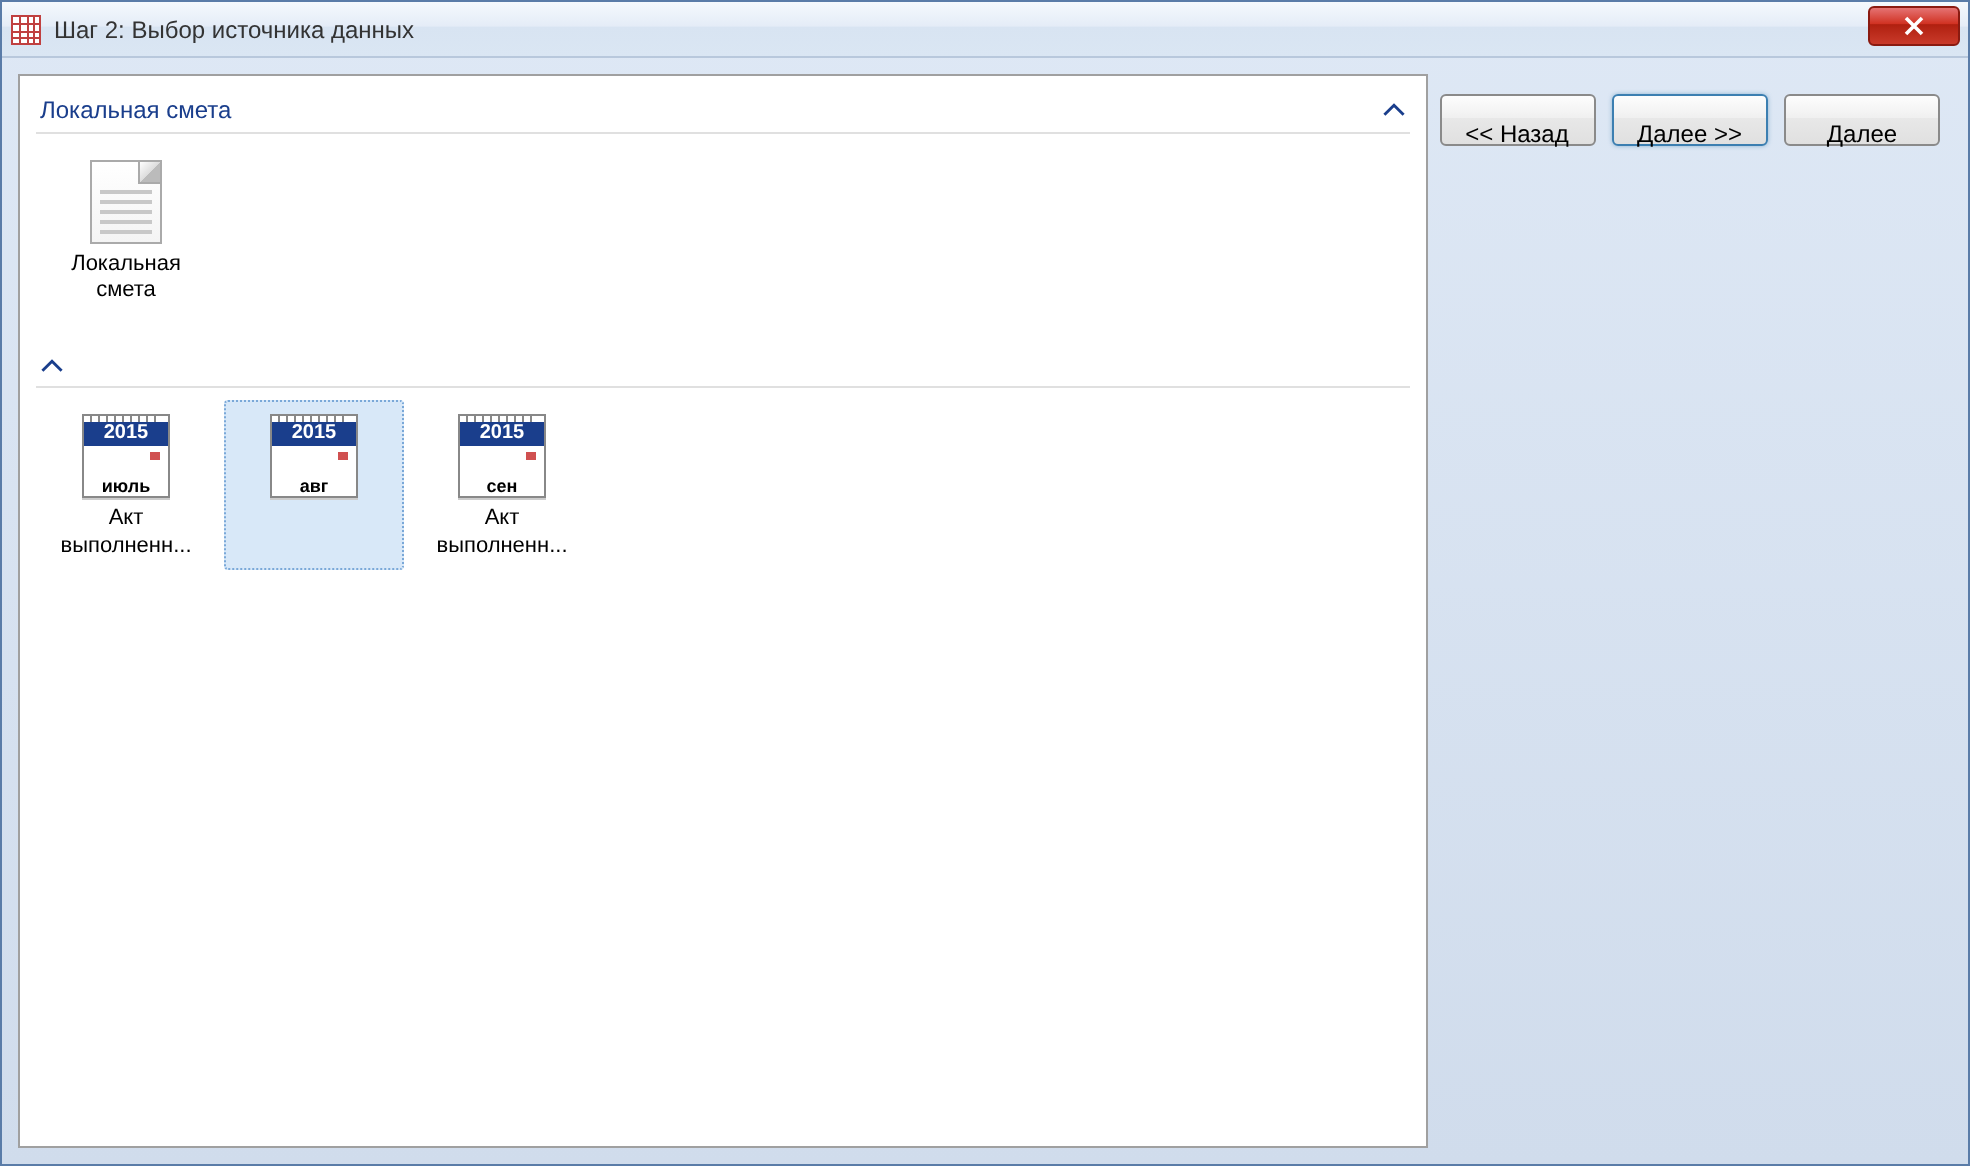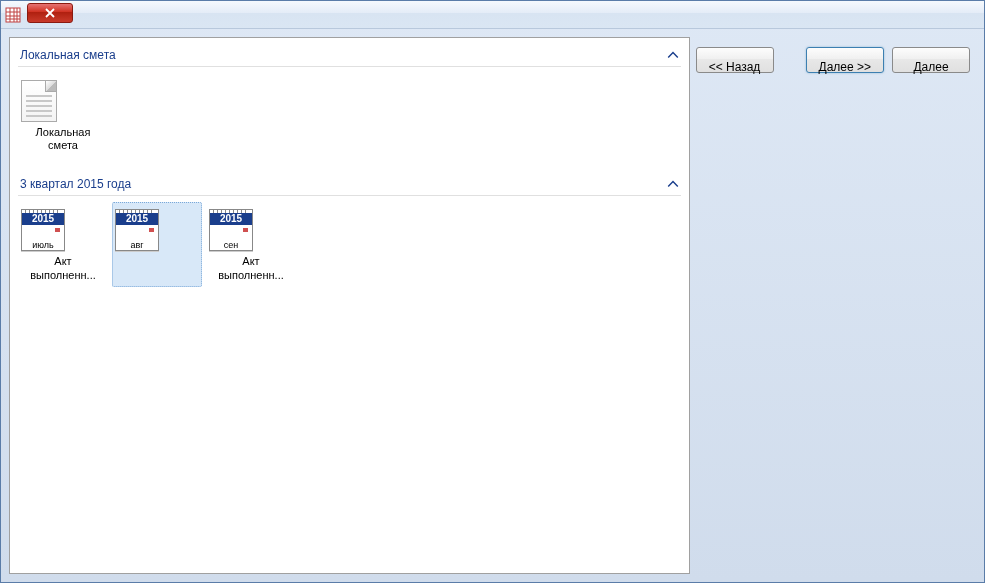--- a/index.html
+++ b/index.html
@@ -94,21 +94,21 @@
   color: #000;
   line-height: 1.2;
 }
 .file-item.selected {
   background: #d8e8f8;
   border: 1px dotted #7aa8d8;
 }
 .file-item .icon-wrap {
   display: flex;
   align-items: center;
-  justify-content: flex-start;
+  justify-content: center;
   height: 46px;
   margin-bottom: 2px;
 }
 .doc-icon {
   width: 36px; height: 42px;
   border: 1px solid #aaa;
   background: linear-gradient(to bottom, #fff, #f4f4f4);
   position: relative;
 }
 .doc-icon::before {
@@ -157,21 +157,21 @@
 }
 .cal-icon .grid::after {
   content: "";
   position: absolute;
   width: 5px; height: 4px;
   background: #d05050;
   right: 4px; top: 3px;
 }
 .cal-icon .month {
   font-size: 9px;
-  font-weight: normal;
+  font-weight: bold;
   text-align: center;
   line-height: 10px;
   height: 10px;
   margin-top: 15px;
 }
 .file-label {
   font-size: 11px;
   word-wrap: break-word;
 }
 .button-bar {
@@ -188,40 +188,40 @@
   font-family: inherit;
   background: linear-gradient(to bottom, #fdfdfd 0%, #f0f0f0 45%, #e8e8e8 46%, #e0e0e0 100%);
   border: 1px solid #8a8a8a;
   border-radius: 3px;
   cursor: pointer;
   color: #000;
 }
 .btn.default {
   border: 1px solid #3c7fb1;
   box-shadow: 0 0 2px rgba(60,127,177,0.5);
-  margin-left: 24px;
 }
 </style>
 </head>
 <body>
 
 <div class="window">
 
   <div class="titlebar">
     <span class="titlebar-icon">
       <svg viewBox="0 0 16 16">
         <rect x="1" y="1" width="14" height="14" fill="#fff" stroke="#c04040"></rect>
         <line x1="1" y1="5" x2="15" y2="5" stroke="#c04040"></line>
         <line x1="1" y1="9" x2="15" y2="9" stroke="#c04040"></line>
         <line x1="1" y1="12" x2="15" y2="12" stroke="#c04040"></line>
         <line x1="5" y1="1" x2="5" y2="15" stroke="#c04040"></line>
         <line x1="9" y1="1" x2="9" y2="15" stroke="#c04040"></line>
         <line x1="12" y1="1" x2="12" y2="15" stroke="#c04040"></line>
       </svg>
     </span>
+    <span class="titlebar-title">Шаг 2: Выбор источника данных</span>
     <div class="close-btn">
       <svg viewBox="0 0 10 10">
         <path d="M1 1 L9 9 M9 1 L1 9" stroke="#fff" stroke-width="1.8"></path>
       </svg>
     </div>
   </div>
 
   <div class="client-area">
     <div class="content-panel">
 
@@ -244,21 +244,20 @@
                   <div></div>
                   <div></div>
                 </div>
               </div>
           </div>
           <div class="file-label">Локальная смета</div>
         </div>
       </div>
 
       <div class="section-header">
-        <span class="title">3 квартал 2015 года</span>
         <span class="chevron">
           <svg viewBox="0 0 10 10">
               <path d="M1 7 L5 3 L9 7" stroke="#1a3e8c" fill="none" stroke-width="1.2"></path>
             </svg>
         </span>
       </div>
       <div class="icon-row">
 
         <div class="file-item">
           <div class="icon-wrap">

